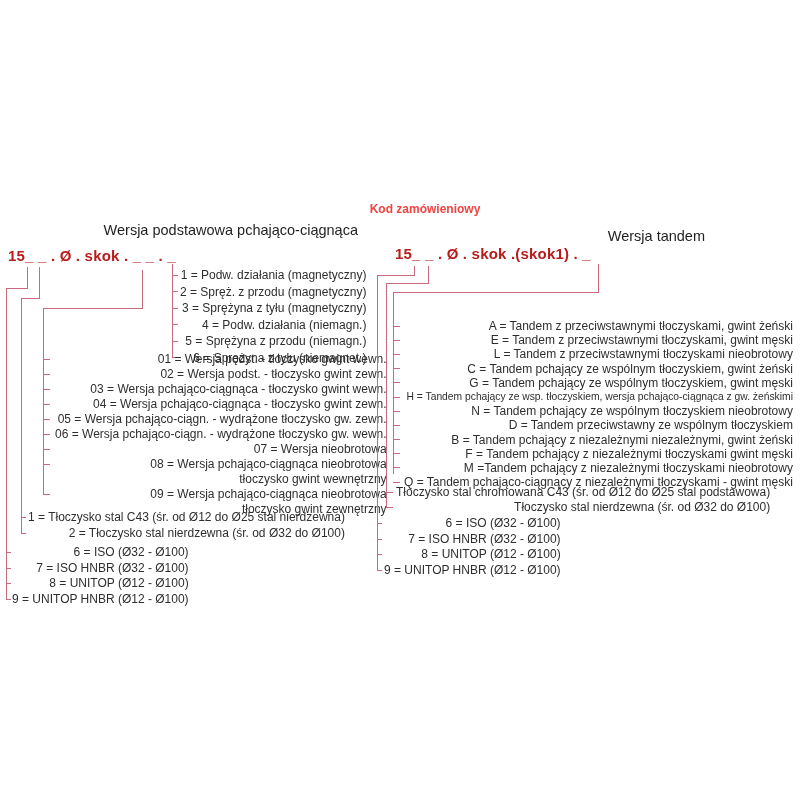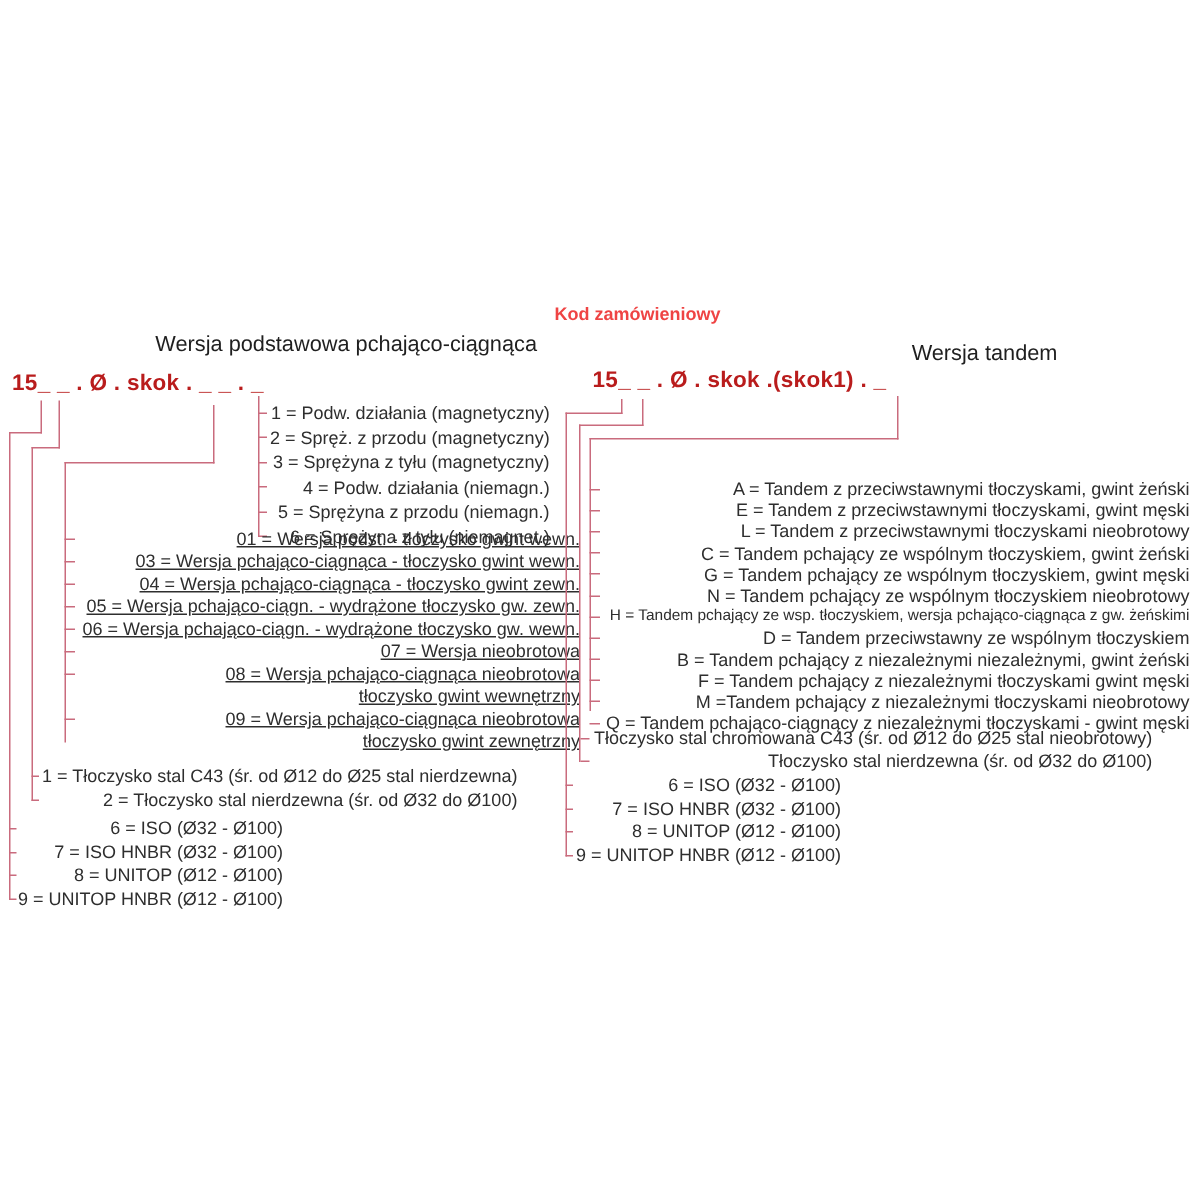--- a/index.html
+++ b/index.html
@@ -26,21 +26,21 @@
   .row::before{
     content:"";position:absolute;top:calc(50% - 0.5px);height:1px;background:var(--line);
   }
   .row.wrap::before{display:none;}
   .row.small{font-size:10.3px;}
   
   .g-lopts{left:180px;top:267px;}
   .g-lopts .row{height:16.5px;line-height:16.5px;}
   .g-lopts .row::before{left:-8px;width:6px;}
   .g-lver{left:55px;top:352px;}
-  .g-lver .row{height:15px;line-height:15px;text-decoration:underline;}
+  .g-lver .row{height:15px;line-height:15px;}
   .g-lver .row::before{left:-12px;width:7px;}
   .g-lver .row.wrap{padding-left:31px;}
   .g-lrod{left:28px;top:510px;}
   .g-lrod .row{height:15.5px;line-height:15.5px;}
   .g-lrod .row::before{left:-7px;width:5px;}
   .g-lseal{left:12px;top:545px;}
   .g-lseal .row{height:15.5px;line-height:15.5px;}
   .g-lseal .row::before{left:-6px;width:5px;}
   
   .g-rtype{left:404px;top:304px;margin-top:15px;}
@@ -69,20 +69,21 @@
   <div class="group g-lopts">
       <div class="row">1 = Podw. działania (magnetyczny)</div>
       <div class="row">2 = Spręż. z przodu (magnetyczny)</div>
       <div class="row">3 = Sprężyna z tyłu (magnetyczny)</div>
       <div class="row">4 = Podw. działania (niemagn.)</div>
       <div class="row">5 = Sprężyna z przodu (niemagn.)</div>
       <div class="row">6 = Sprężyna z tyłu (niemagnet.)</div>
     </div>
   <div class="group g-lver">
       <div class="row">01 = Wersja podst. - tłoczysko gwint wewn.</div>
+      <div class="row">02 = Wersja podst. - tłoczysko gwint zewn.</div>
       <div class="row">03 = Wersja pchająco-ciągnąca - tłoczysko gwint wewn.</div>
       <div class="row">04 = Wersja pchająco-ciągnąca - tłoczysko gwint zewn.</div>
       <div class="row">05 = Wersja pchająco-ciągn. - wydrążone tłoczysko gw. zewn.</div>
       <div class="row">06 = Wersja pchająco-ciągn. - wydrążone tłoczysko gw. wewn.</div>
       <div class="row">07 = Wersja nieobrotowa</div>
       <div class="row">08 = Wersja pchająco-ciągnąca nieobrotowa</div>
       <div class="row wrap">tłoczysko gwint wewnętrzny</div>
       <div class="row">09 = Wersja pchająco-ciągnąca nieobrotowa</div>
       <div class="row wrap">tłoczysko gwint zewnętrzny</div>
     </div>
@@ -95,30 +96,30 @@
       <div class="row">7 = ISO HNBR (Ø32 - Ø100)</div>
       <div class="row">8 = UNITOP (Ø12 - Ø100)</div>
       <div class="row">9 = UNITOP HNBR (Ø12 - Ø100)</div>
     </div>
   <div class="group g-rtype">
       <div class="row">A = Tandem z przeciwstawnymi tłoczyskami, gwint żeński</div>
       <div class="row">E = Tandem z przeciwstawnymi tłoczyskami, gwint męski</div>
       <div class="row">L = Tandem z przeciwstawnymi tłoczyskami nieobrotowy</div>
       <div class="row">C = Tandem pchający ze wspólnym tłoczyskiem, gwint żeński</div>
       <div class="row">G = Tandem pchający ze wspólnym tłoczyskiem, gwint męski</div>
+      <div class="row small">H = Tandem pchający ze wsp. tłoczyskiem, wersja pchająco-ciągnąca z gw. żeńskimi</div>
       <div class="row">N = Tandem pchający ze wspólnym tłoczyskiem nieobrotowy</div>
-      <div class="row small">H = Tandem pchający ze wsp. tłoczyskiem, wersja pchająco-ciągnąca z gw. żeńskimi</div>
       <div class="row">D = Tandem przeciwstawny ze wspólnym tłoczyskiem</div>
       <div class="row">B = Tandem pchający z niezależnymi niezależnymi, gwint żeński</div>
       <div class="row">F = Tandem pchający z niezależnymi tłoczyskami gwint męski</div>
       <div class="row">M =Tandem pchający z niezależnymi tłoczyskami nieobrotowy</div>
       <div class="row">Q = Tandem pchająco-ciągnący z niezależnymi tłoczyskami - gwint męski</div>
     </div>
   <div class="group g-rrod">
-      <div class="row">Tłoczysko stal chromowana C43 (śr. od  Ø12 do Ø25 stal nieobrotowy)</div>
+      <div class="row">Tłoczysko stal chromowana C43 (śr. od  Ø12 do Ø25 stal podstawowa)</div>
       <div class="row">Tłoczysko stal nierdzewna (śr. od Ø32 do Ø100)</div>
     </div>
   <div class="group g-rseal">
       <div class="row">6 = ISO (Ø32 - Ø100)</div>
       <div class="row">7 = ISO HNBR (Ø32 - Ø100)</div>
       <div class="row">8 = UNITOP (Ø12 - Ø100)</div>
       <div class="row">9 = UNITOP HNBR (Ø12 - Ø100)</div>
     </div>
 
   <div class="line" style="left:27px;top:267px;width:1px;height:22px"></div>

